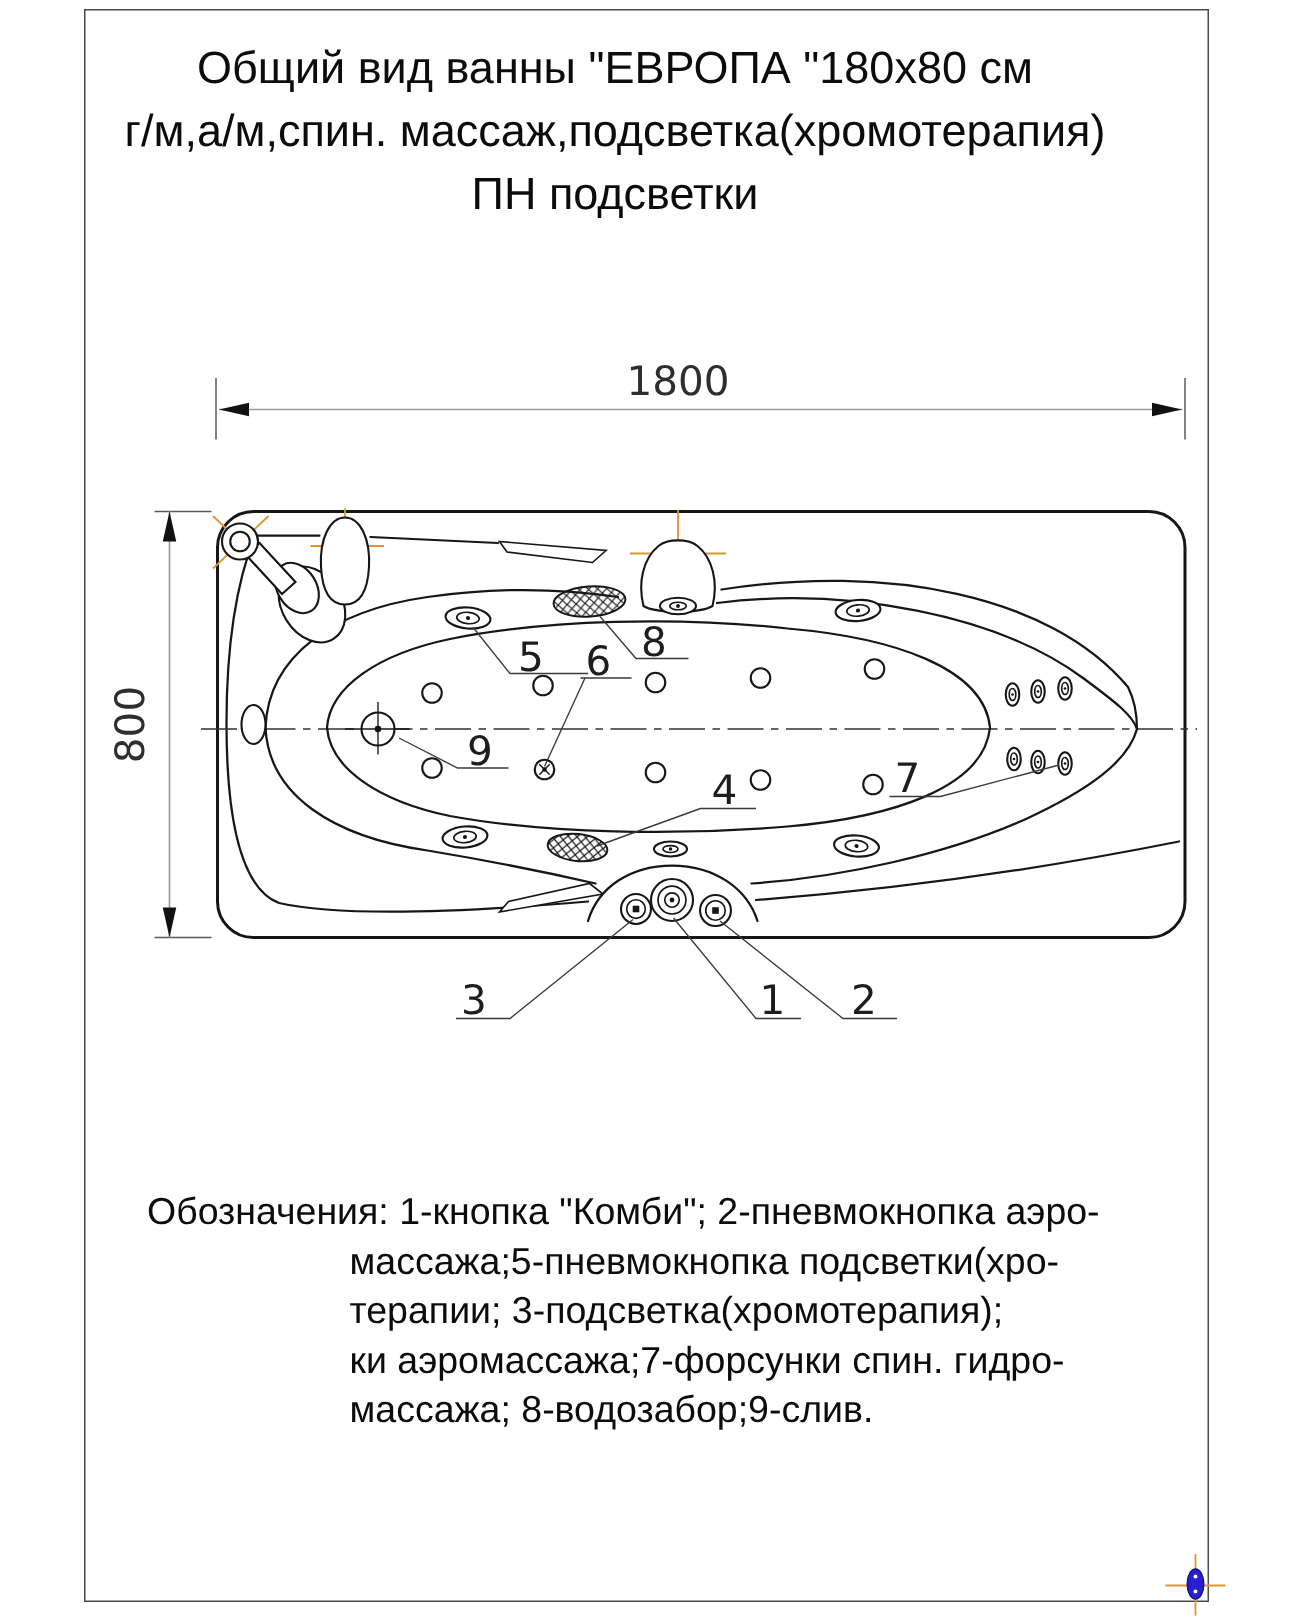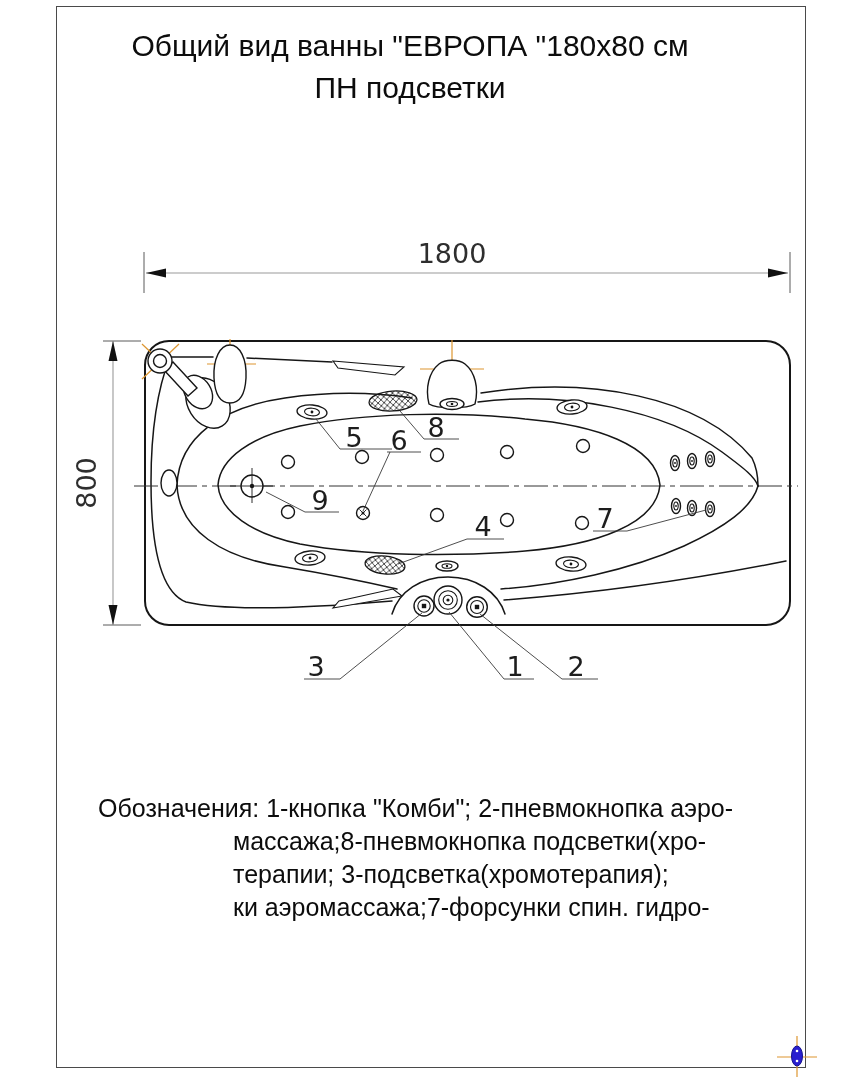--- a/index.html
+++ b/index.html
@@ -28,20 +28,21 @@
   .dimt{font-size:27px;fill:#2e2e2e;font-family:"DejaVu Sans",sans-serif;}
 </style>
 </head>
 <body>
 
 <div class="page">
   <div class="frame"></div>
 
   <div class="title">
     <div>Общий вид ванны "ЕВРОПА "180x80 см</div>
+    <div>г/м,а/м,спин. массаж,подсветка(хромотерапия)</div>
     <div>ПН подсветки</div>
   </div>
 
   <svg class="drawing" width="864" height="1080" viewBox="0 0 864 1080">
     <defs>
       <pattern id="hatch" width="6" height="6" patternUnits="userSpaceOnUse" patternTransform="rotate(0)">
         <path d="M0 0 L6 6 M6 0 L0 6" stroke="#1a1a1a" stroke-width="0.8"></path>
       </pattern>
     </defs>
 
@@ -279,17 +280,18 @@
       <line class="org" x1="777" y1="1057" x2="817" y2="1057"></line>
       <line class="org" x1="797" y1="1036" x2="797" y2="1077"></line>
       <ellipse cx="797" cy="1056" rx="5.5" ry="10" fill="var(--artifact-blue,#2a1fd0)" stroke="#15128f" stroke-width="1"></ellipse>
       <circle cx="797" cy="1051" r="1.3" fill="#ffffff"></circle>
       <circle cx="797" cy="1061" r="1.3" fill="#ffffff"></circle>
     </g>
   </svg>
 
   <div class="legend">
     <div>Обозначения: 1-кнопка "Комби"; 2-пневмокнопка аэро-</div>
-    <div class="cont">массажа;8-пневмокнопка подсветки(хро-</div>
+    <div class="cont">массажа;5-пневмокнопка подсветки(хро-</div>
     <div class="cont">терапии; 3-подсветка(хромотерапия);</div>
     <div class="cont">ки аэромассажа;7-форсунки спин. гидро-</div>
+    <div class="cont">массажа; 8-водозабор;9-слив.</div>
   </div>
 </div>
 
 </body></html>

